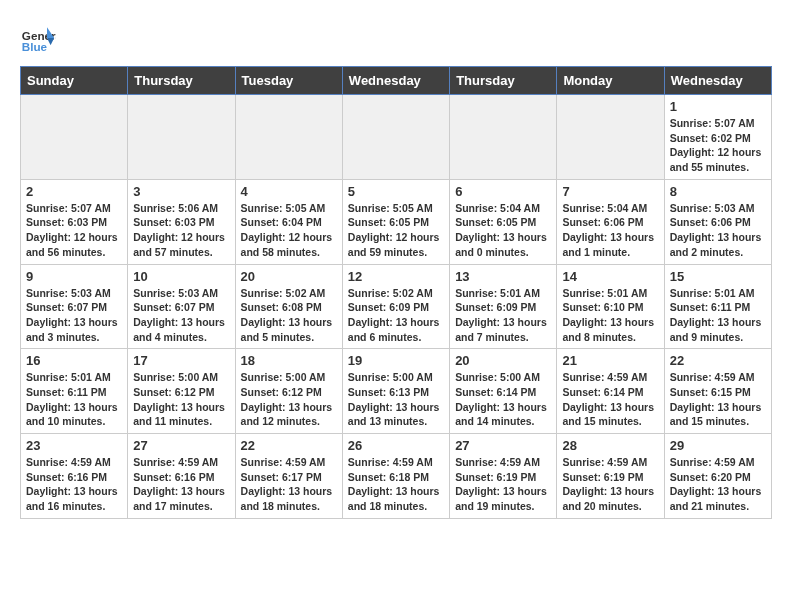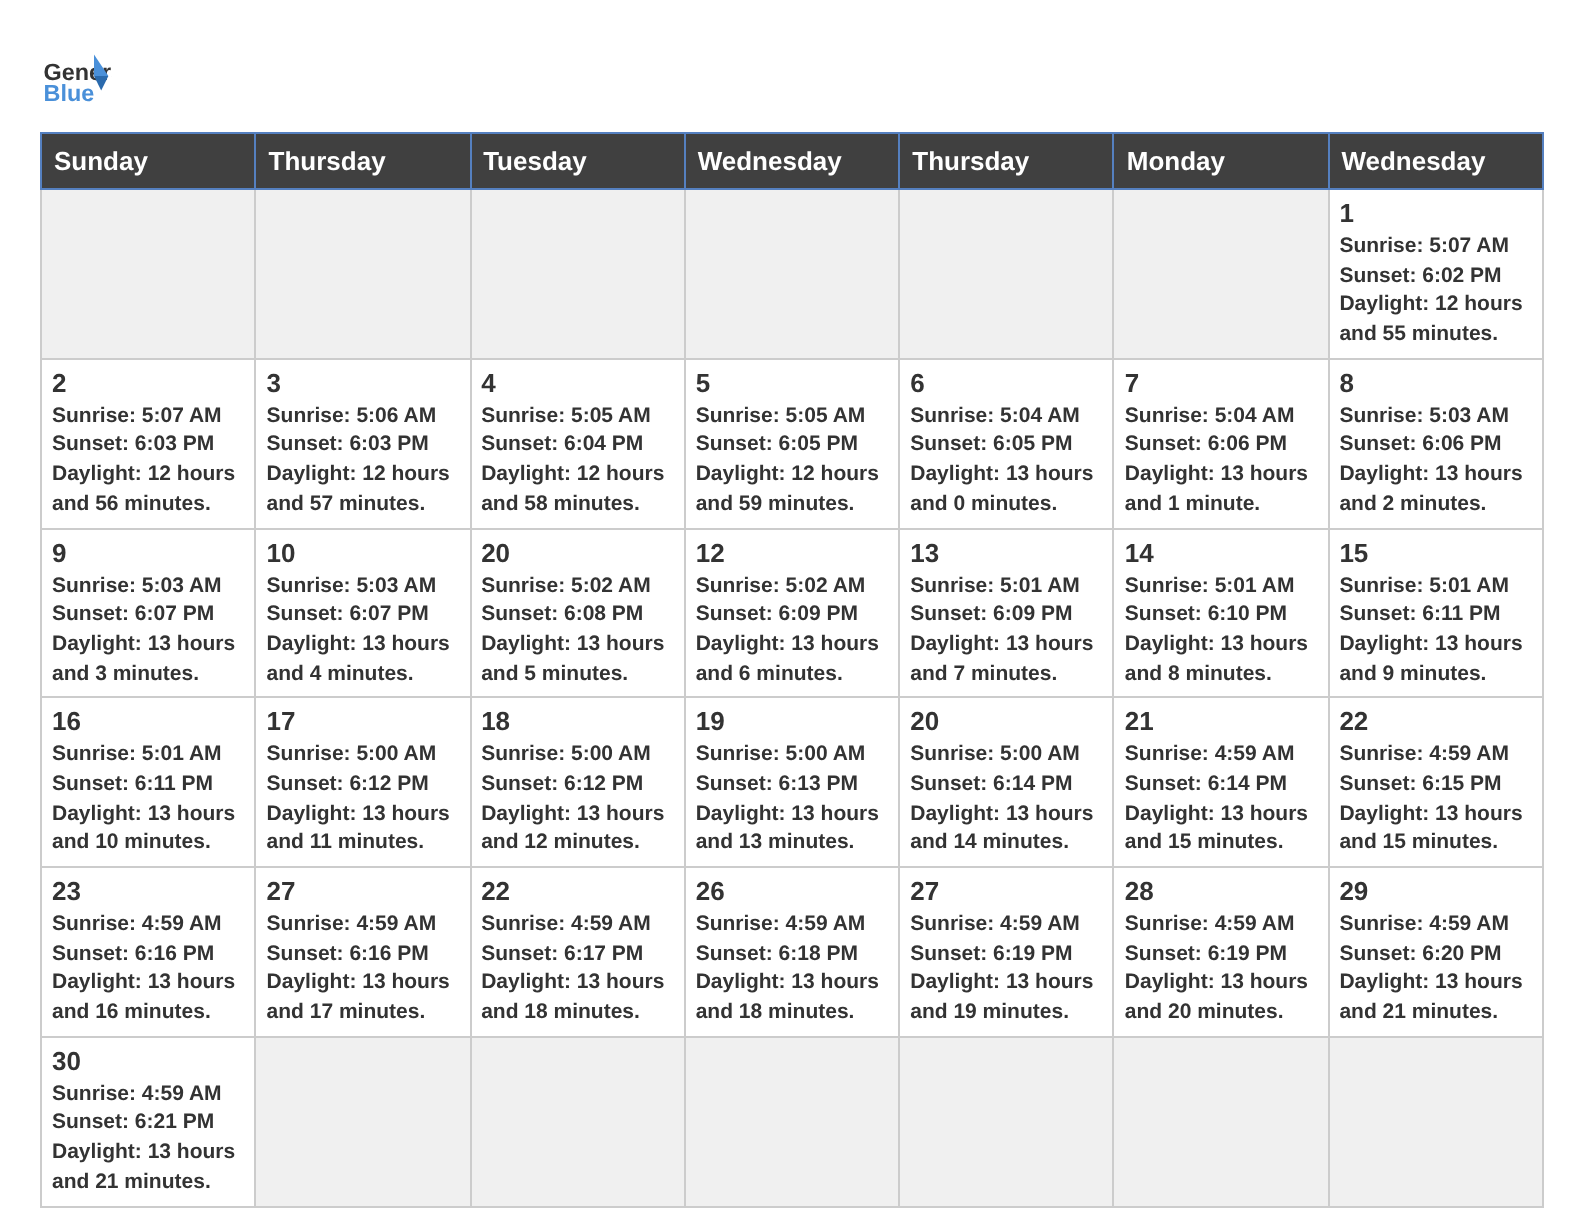--- a/index.html
+++ b/index.html
@@ -238,26 +238,14 @@
         </td>
         <td>
           <span class="day-number">28</span>
           <div class="day-info">Sunrise: 4:59 AM<br>Sunset: 6:19 PM<br>Daylight: 13 hours and 20 minutes.</div>
         </td>
         <td>
           <span class="day-number">29</span>
           <div class="day-info">Sunrise: 4:59 AM<br>Sunset: 6:20 PM<br>Daylight: 13 hours and 21 minutes.</div>
         </td>
       </tr>
-      <tr class="calendar-row">
-        <td>
-          <span class="day-number">30</span>
-          <div class="day-info">Sunrise: 4:59 AM<br>Sunset: 6:21 PM<br>Daylight: 13 hours and 21 minutes.</div>
-        </td>
-        <td class="last-row-empty"></td>
-        <td class="last-row-empty"></td>
-        <td class="last-row-empty"></td>
-        <td class="last-row-empty"></td>
-        <td class="last-row-empty"></td>
-        <td class="last-row-empty"></td>
-      </tr>
     </tbody>
 </table>
 
 </body></html>

